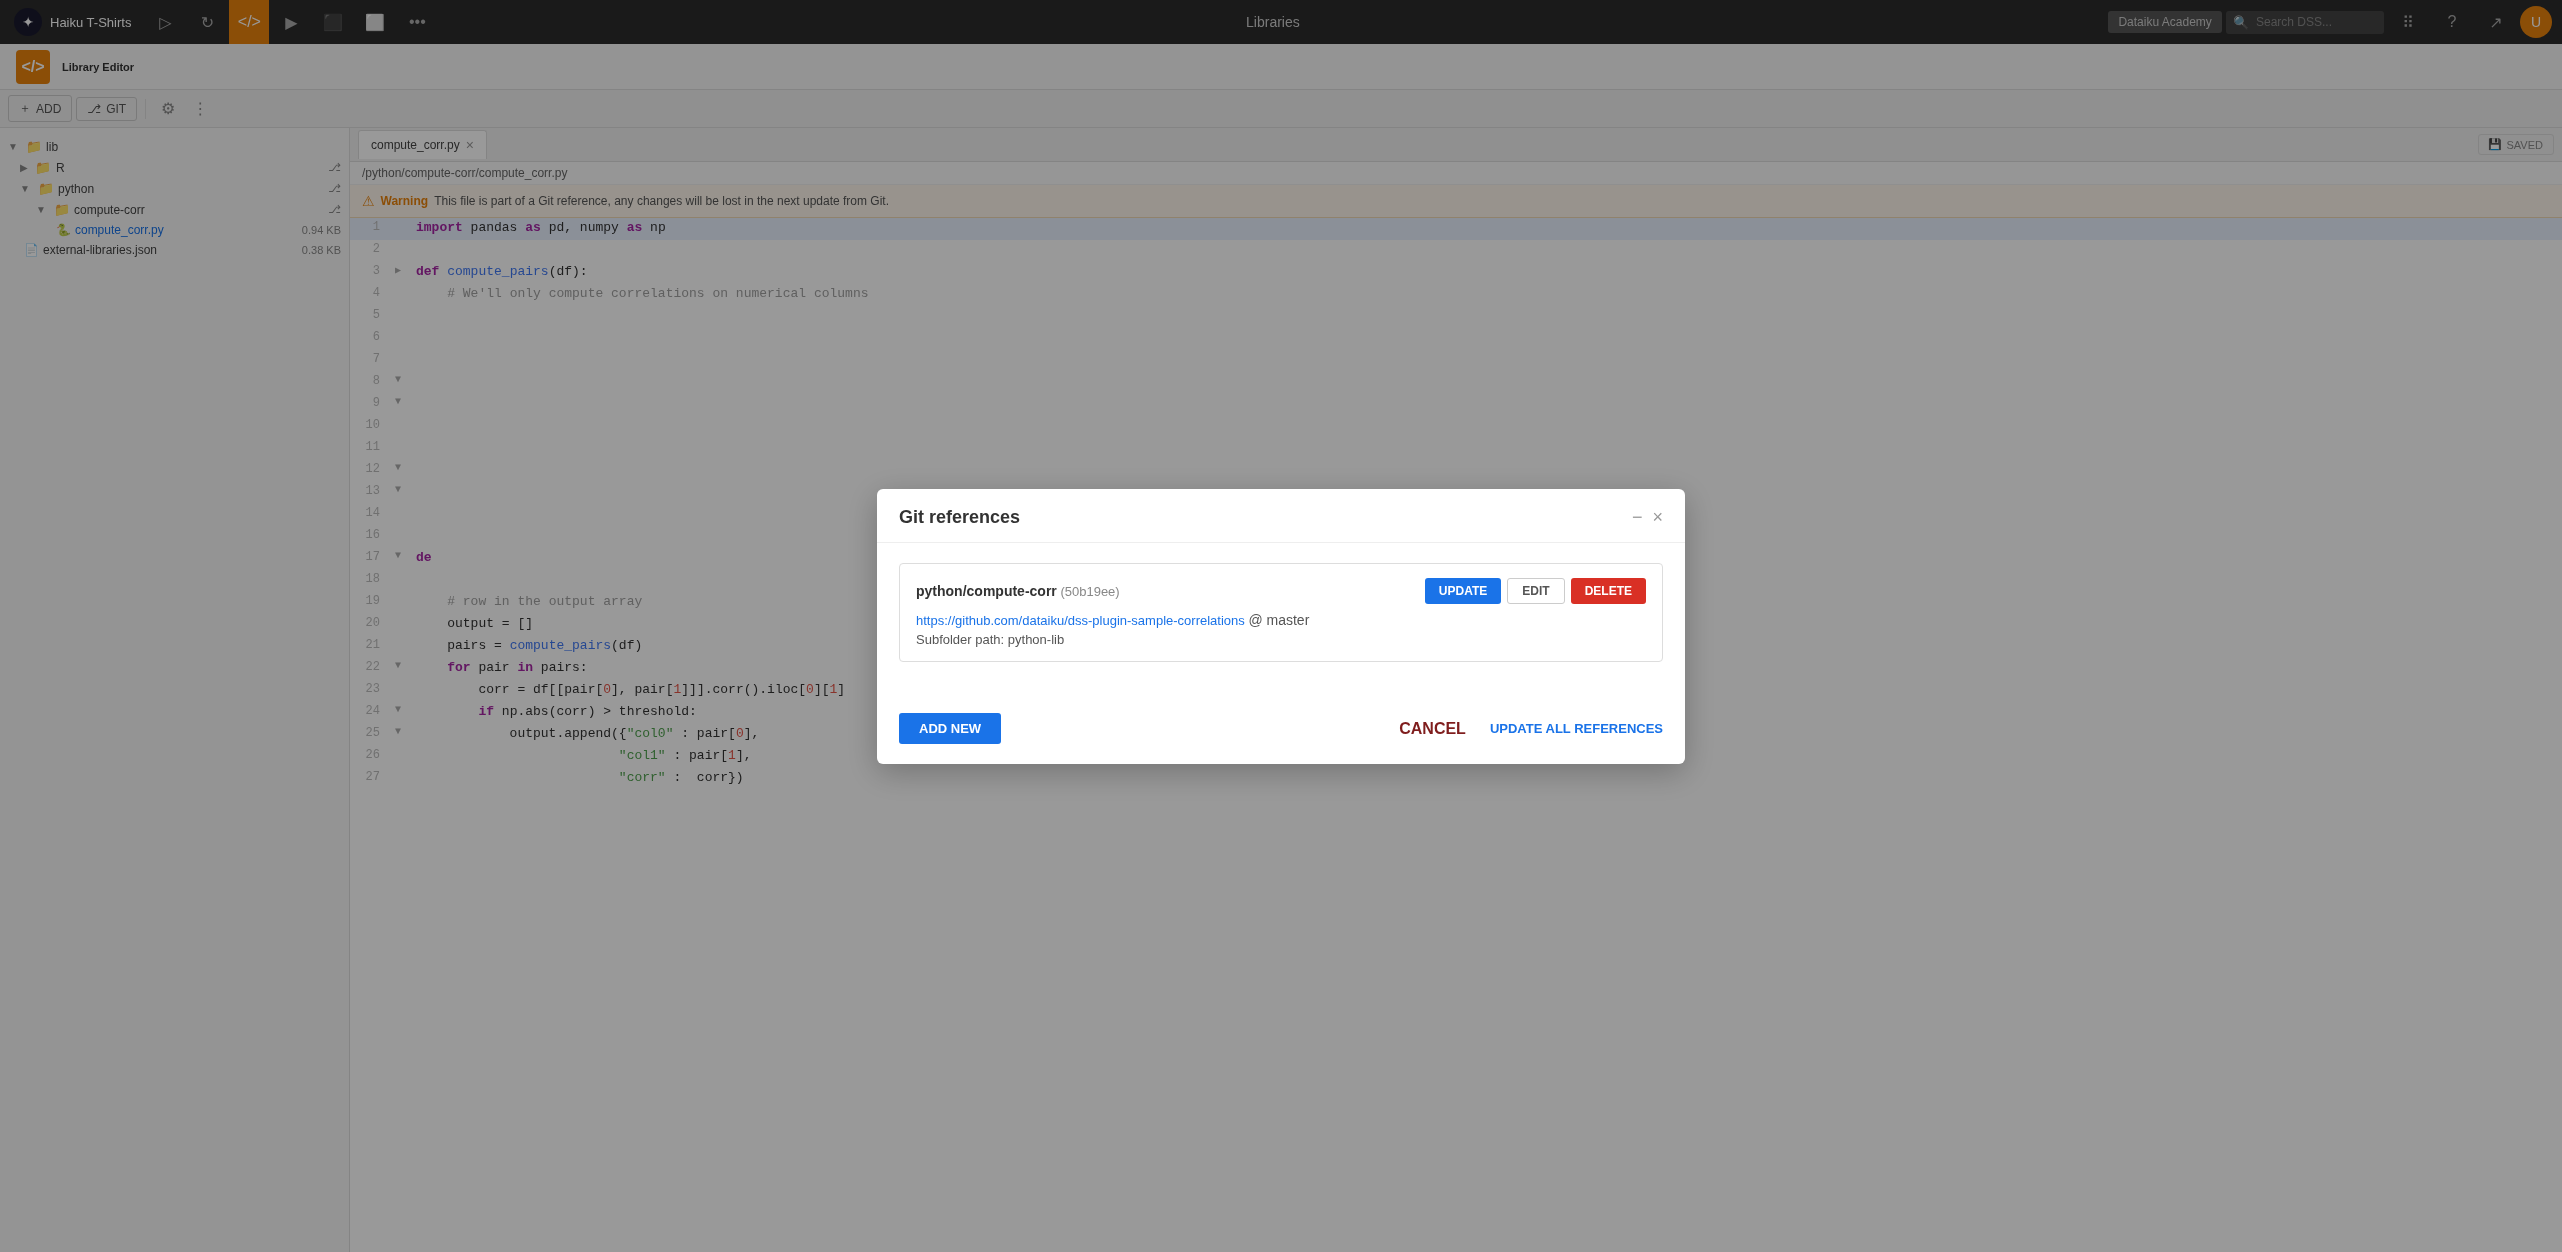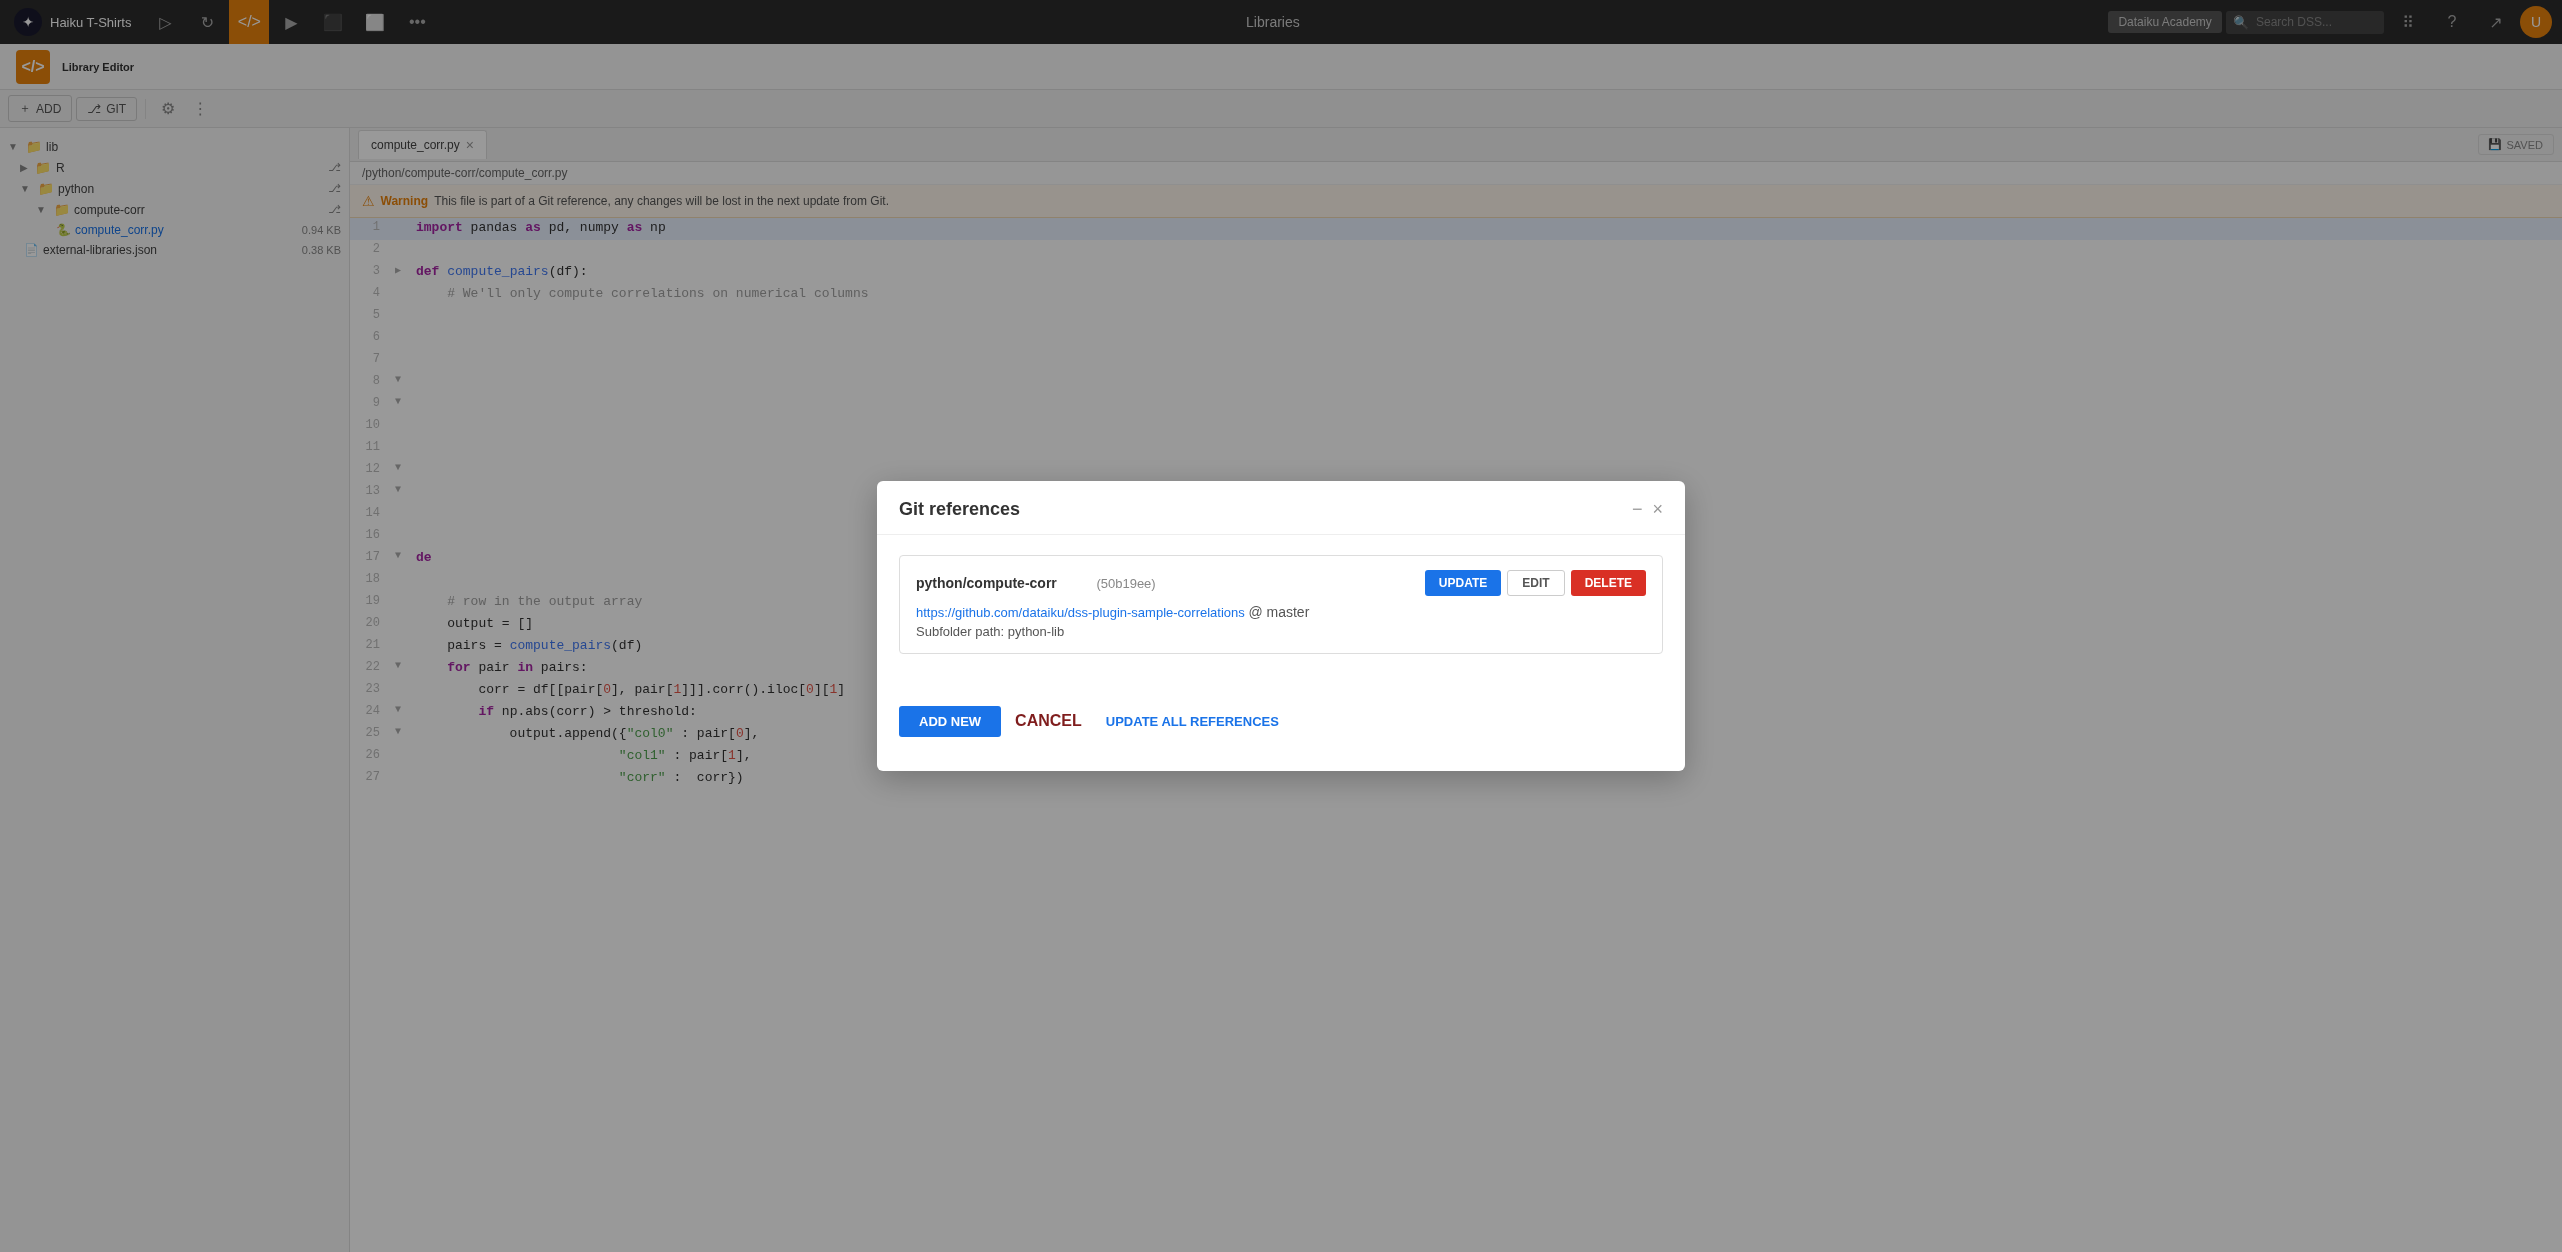--- a/index.html
+++ b/index.html
@@ -174,40 +174,40 @@
       background: none; border: none; color: #999; font-size: 18px; cursor: pointer;
     }
     .modal-body { padding: 20px 22px; }
     .ref-card {
       border: 1px solid #ddd; border-radius: 4px; padding: 14px 16px; margin-bottom: 16px;
     }
     .ref-card-header {
       display: flex; align-items: center; justify-content: space-between; margin-bottom: 8px;
     }
     .ref-name { font-weight: 700; font-size: 14px; color: #333; }
-    .ref-hash { font-weight: 400; color: #888; font-size: 13px; margin-left: 36px; }
+    .ref-hash { font-weight: 400; color: #888; font-size: 13px; }
     .ref-btns { display: flex; gap: 6px; }
     .btn-update {
       background: #1a73e8; color: #fff; border: none; border-radius: 3px;
       padding: 5px 14px; font-size: 12px; font-weight: 600; cursor: pointer;
     }
     .btn-edit {
       background: #fff; color: #555; border: 1px solid #ccc; border-radius: 3px;
       padding: 5px 14px; font-size: 12px; font-weight: 600; cursor: pointer;
     }
     .btn-delete {
       background: #d93025; color: #fff; border: none; border-radius: 3px;
       padding: 5px 14px; font-size: 12px; font-weight: 600; cursor: pointer;
     }
     .ref-url { color: #1a73e8; font-size: 13px; text-decoration: none; }
     .ref-branch { color: #555; font-size: 14px; }
     .ref-subfolder { font-size: 13px; color: #555; margin-top: 4px; }
     .modal-footer {
-      display: flex; align-items: center; justify-content: flex-start;
-      padding: 14px 22px 33px;
+      display: flex; align-items: center; justify-content: space-between;
+      padding: 14px 22px 18px;
     }
     .btn-add-new {
       background: #1a73e8; color: #fff; border: none; border-radius: 3px;
       padding: 8px 20px; font-size: 13px; font-weight: 700; cursor: pointer;
     }
     .footer-right { display: flex; gap: 10px; align-items: center; }
     .btn-cancel {
       background: none; border: none; color: #7f1d1d; font-size: 16px; font-weight: 600;
       cursor: pointer; padding: 8px 14px;
     }

